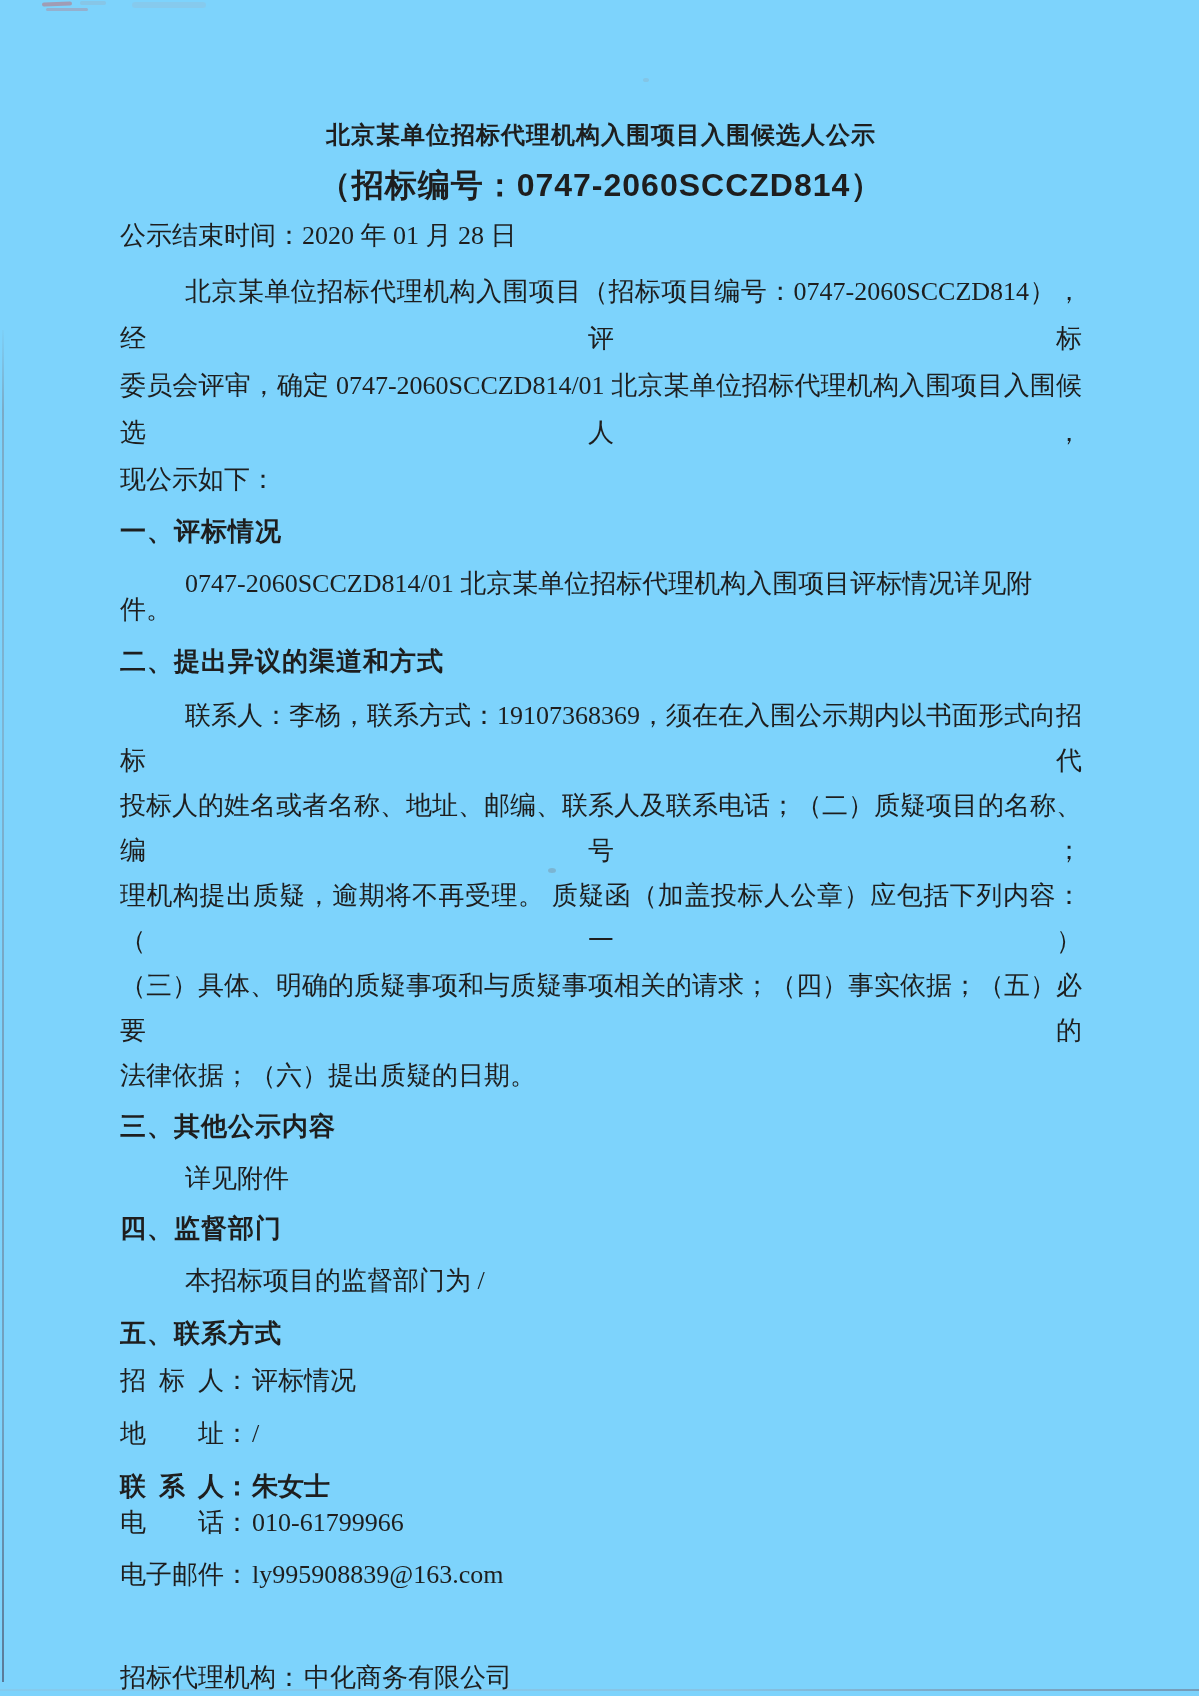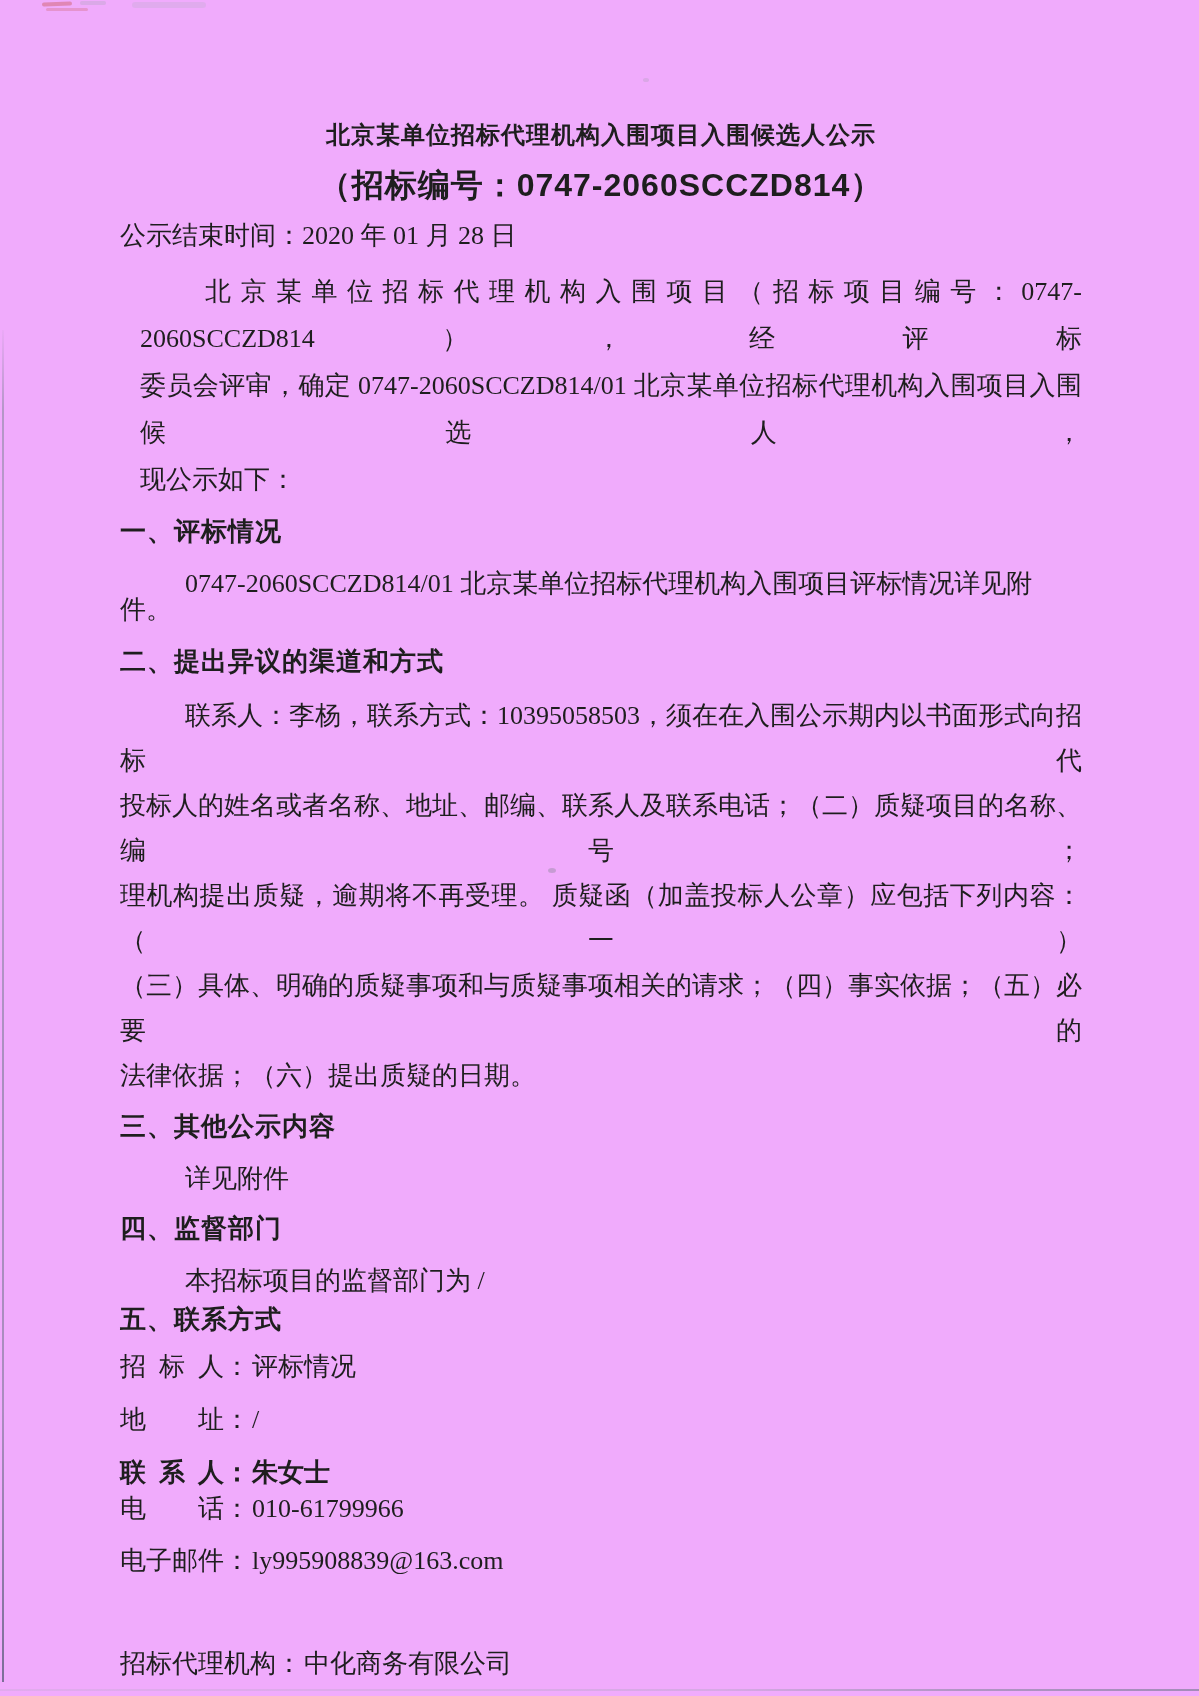--- a/index.html
+++ b/index.html
@@ -1,20 +1,20 @@
 <!DOCTYPE html>
 <html><head>
 <meta charset="utf-8">
 <style>
   html, body { margin: 0; padding: 0; background: #ffffff; }
   .page {
     position: relative;
     width: 1199px;
     height: 1696px;
-    background: #f0abfc;
+    background: #7dd3fc;
     overflow: hidden;
     font-family: "Liberation Serif", "DejaVu Serif", serif;
     color: #1e1e1e;
   }
   .content {
     position: absolute;
     left: 120px;
     top: 0;
     width: 962px;
     padding-top: 122px;
@@ -35,38 +35,38 @@
     line-height: 26px;
     text-align: center;
     margin-top: 24px;
     letter-spacing: 1px;
   }
   .end-time { margin-top: 25px; }
   .para { text-align: justify; }
   .para .ln { line-height: 47px; text-align: justify; text-align-last: justify; }
   .para .ln-last { line-height: 47px; text-align: right; text-align-last: left; }
   .para2 .ln, .para2 .ln-last { line-height: 45px; }
-  .intro { margin-top: 19px; margin-left: 20px; }
+  .intro { margin-top: 19px; }
   .indent { text-indent: 65px; }
   .heading {
     font-family: "Liberation Sans", "DejaVu Sans", sans-serif;
     font-weight: bold;
     font-size: 26px;
     line-height: 26px;
     letter-spacing: 1px;
   }
   .h1 { margin-top: 15px; }
   .body1 { margin-top: 27px; }
   .h2 { margin-top: 25px; }
   .para2 { margin-top: 19px; }
   .h3 { margin-top: 15px; }
   .body3 { margin-top: 27px; }
   .h4 { margin-top: 23px; }
   .body4 { margin-top: 27px; }
-  .h5 { margin-top: 12px; }
+  .h5 { margin-top: 26px; }
   .crow { font-size: 26px; line-height: 26px; white-space: nowrap; }
   .cl {
     display: inline-block;
     width: 104px;
     text-align: justify;
     text-align-last: justify;
     vertical-align: top;
   }
   .cl-wide { display: inline; }
   .cval { padding-left: 2px; }
@@ -145,21 +145,21 @@
       <div class="ln indent">北京某单位招标代理机构入围项目（招标项目编号：0747-2060SCCZD814），经评标</div>
       <div class="ln">委员会评审，确定 0747-2060SCCZD814/01 北京某单位招标代理机构入围项目入围候选人，</div>
       <div class="ln-last">现公示如下：</div>
     </div>
 
     <div class="heading h1">一、评标情况</div>
     <div class="t-line body1 indent">0747-2060SCCZD814/01 北京某单位招标代理机构入围项目评标情况详见附件。</div>
 
     <div class="heading h2">二、提出异议的渠道和方式</div>
     <div class="para para2 t-line">
-      <div class="ln indent">联系人：李杨，联系方式：10395058503，须在在入围公示期内以书面形式向招标代</div>
+      <div class="ln indent">联系人：李杨，联系方式：19107368369，须在在入围公示期内以书面形式向招标代</div>
       <div class="ln">投标人的姓名或者名称、地址、邮编、联系人及联系电话；（二）质疑项目的名称、编号；</div>
       <div class="ln">理机构提出质疑，逾期将不再受理。 质疑函（加盖投标人公章）应包括下列内容：（一）</div>
       <div class="ln">（三）具体、明确的质疑事项和与质疑事项相关的请求；（四）事实依据；（五）必要的</div>
       <div class="ln-last">法律依据；（六）提出质疑的日期。</div>
     </div>
 
     <div class="heading h3">三、其他公示内容</div>
     <div class="t-line body3 indent">详见附件</div>
 
     <div class="heading h4">四、监督部门</div>

